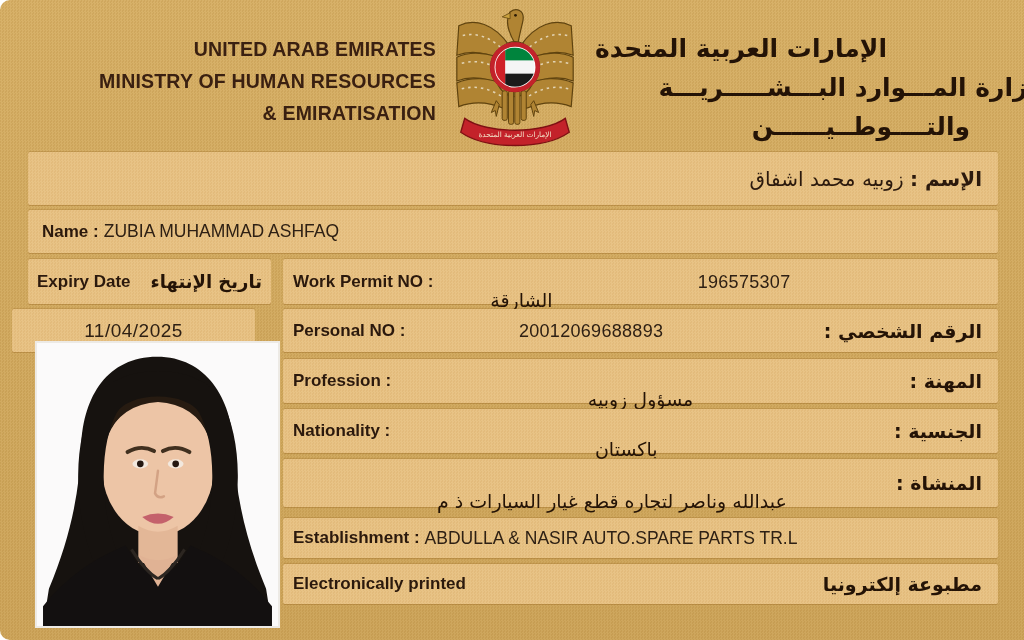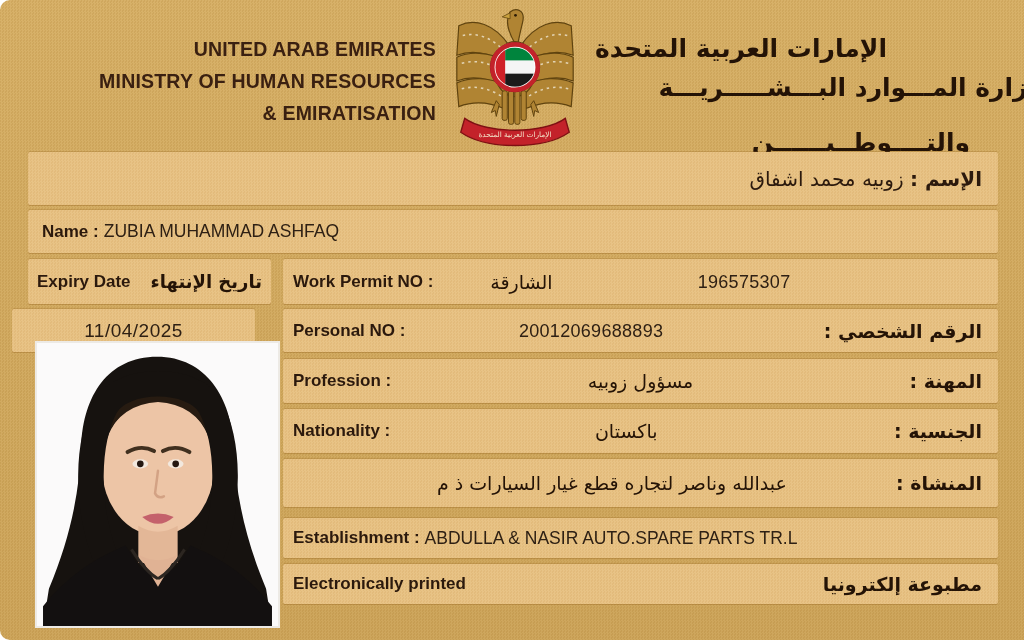--- a/index.html
+++ b/index.html
@@ -16,34 +16,34 @@
     padding-left:40px;
   }
   
   .hdr-en{position:absolute;left:58px;top:33px;width:378px;text-align:right;
     font-family:"Liberation Sans",sans-serif;font-weight:bold;font-size:19.5px;
     line-height:32px;color:#3a2011;letter-spacing:.2px;}
   .hdr-ar-line{position:absolute;direction:rtl;font-weight:bold;color:#241306;
     font-size:25px;white-space:nowrap;}
   .ar1{right:177px;top:34px;}
   .ar2{right:21px;top:73px;}
-  .ar3{right:94px;top:128px;}
+  .ar3{right:94px;top:112px;}
   .emblem{position:absolute;left:452px;top:6px;width:126px;height:142px;}
   
   .row{
     position:absolute;background:#e7c080;border-radius:2px;
     box-shadow:0 1px 0 rgba(148,99,31,0.35), 0 -1px 0 rgba(148,99,31,0.25);
     background-image:repeating-conic-gradient(rgba(255,255,255,0.05) 0% 25%, rgba(120,80,20,0.04) 0% 50%);
     background-size:3px 3px;
     display:flex;align-items:center;
   }
   .lbl-en{font-family:"Liberation Sans",sans-serif;font-weight:bold;font-size:17px;color:#2b190d;white-space:nowrap;}
   .val-en{font-family:"Liberation Sans",sans-serif;font-size:17.5px;color:#2e2014;white-space:nowrap;}
   .lbl-ar{direction:rtl;font-weight:bold;font-size:19px;color:#241306;white-space:nowrap;}
-  .val-ar{direction:rtl;font-size:19px;color:#241306;white-space:nowrap;}
+  .val-ar{direction:rtl;font-size:19px;color:#241306;white-space:nowrap;margin-top:18px;}
   .num{font-family:"Liberation Sans",sans-serif;font-size:18px;color:#2e2014;letter-spacing:.3px;}
   .abs{position:absolute;top:50%;transform:translateY(-50%);}
   
   .r-name-ar{left:28px;top:152px;width:970px;height:53px;justify-content:flex-end;padding:0;}
   .r-name-ar .inner{direction:rtl;margin-right:16px;font-size:20px;}
   .r-name-en{left:28px;top:210px;width:970px;height:43px;}
   .r-name-en .inner{margin-left:14px;}
   .r-exp-hdr{left:28px;top:259px;width:243px;height:45px;justify-content:center;gap:20px;}
   .r-wp{left:283px;top:259px;width:715px;height:45px;}
   .r-exp-val{left:12px;top:309px;width:243px;height:43px;justify-content:center;}

